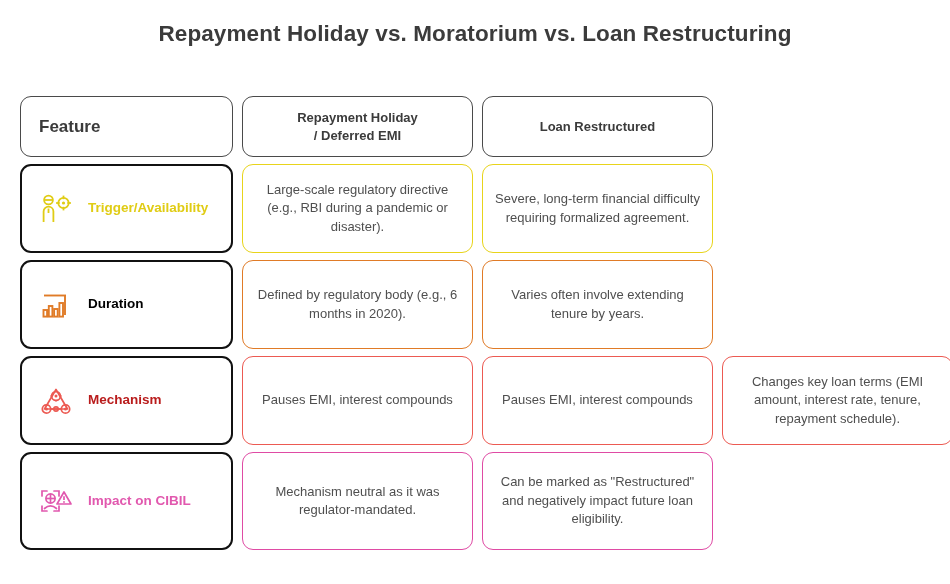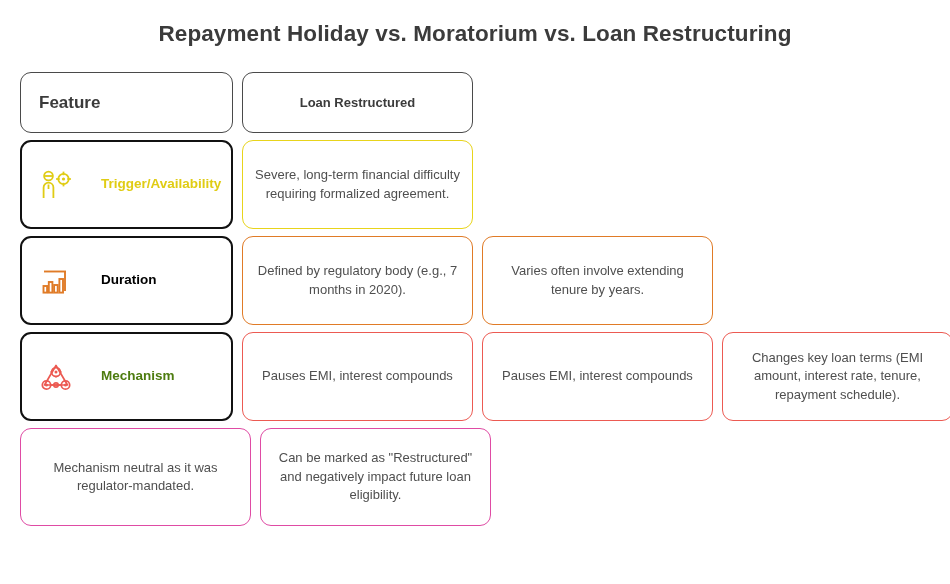--- a/index.html
+++ b/index.html
@@ -25,21 +25,21 @@
     font-size: 22.5px;
     font-weight: bold;
     color: #3b3b3b;
     letter-spacing: 0.1px;
     padding-top: 21px;
     margin: 0;
   }
   .grid {
     position: absolute;
     left: 20px;
-    top: 72px;
+    top: 96px;
     width: 915px;
   }
   .row {
     display: flex;
     gap: 9px;
     margin-bottom: 7px;
   }
   .cell {
     box-sizing: border-box;
     border-radius: 11px;
@@ -74,21 +74,21 @@
   }
 
   
   .row-body .cell { height: 89px; }
   .row-body.tall .cell { height: 98px; }
 
   .feature-cell {
     border: 2.6px solid #111111;
     justify-content: flex-start;
     padding-left: 16px;
-    gap: 27px;
+    gap: 14px;
   }
   .feature-label {
     font-size: 13.5px;
     font-weight: bold;
     line-height: 1.2;
   }
   .icon-wrap {
     flex: 0 0 auto;
     display: flex;
     align-items: center;
@@ -103,36 +103,42 @@
     border-width: 1.9px;
     border-style: solid;
   }
 
   
   .acc-yellow .data-cell { border-color: #e8d41b; }
   .acc-yellow .feature-label { color: #e0cc14; }
   .acc-orange .data-cell { border-color: #e07b27; }
   .acc-orange .feature-label { color: #000000; }
   .acc-red    .data-cell { border-color: #ec5a52; }
-  .acc-red    .feature-label { color: #4d7c0f; text-align: right; }
+  .acc-red    .feature-label { color: #b91c1c; text-align: right; }
   .acc-pink   .data-cell { border-color: #df4ba4; }
   .acc-pink   .feature-label { color: #e158ae; }
 </style>
 </head>
 <body>
 
 <div class="page">
 
   <h1 class="title">Repayment Holiday vs. Moratorium vs. Loan Restructuring</h1>
 
   <div class="grid">
 
     <div class="row row-header">
       <div class="cell col-feature hdr-feature">
         <span>Feature</span>
+      </div>
+      <div class="cell col-data hdr-data">
+        <span>
+          <span>Repayment Holiday</span><br>
+          <span>/ Deferred EMI</span>
+        </span>
       </div>
       <div class="cell col-data hdr-data">
         <span>Loan Restructured</span>
       </div>
     </div>
 
     <div class="row row-body acc-yellow">
       <div class="cell col-feature feature-cell">
         <span class="icon-wrap">
           <svg width="34" height="30" viewBox="0 0 34 30" fill="none" stroke="#e0cc14" stroke-width="1.8">
@@ -143,38 +149,39 @@
             <circle cx="24.5" cy="9" r="5.2"></circle>
             <circle cx="24.5" cy="9" r="1.6" fill="#e0cc14" stroke="none"></circle>
             <line x1="24.5" y1="1.6" x2="24.5" y2="5.2"></line>
             <line x1="24.5" y1="12.8" x2="24.5" y2="16.4"></line>
             <line x1="17.1" y1="9" x2="20.7" y2="9"></line>
             <line x1="28.3" y1="9" x2="31.9" y2="9"></line>
           </svg>
         </span>
         <span class="feature-label">Trigger/Availability</span>
       </div>
+      <div class="cell col-data data-cell">Large-scale regulatory directive (e.g., RBI during a pandemic or disaster).</div>
       <div class="cell col-data data-cell">Severe, long-term financial difficulty requiring formalized agreement.</div>
     </div>
 
     <div class="row row-body acc-orange">
       <div class="cell col-feature feature-cell">
         <span class="icon-wrap">
           <svg width="32" height="30" viewBox="0 0 32 30" fill="none" stroke="#e07b27" stroke-width="1.9">
             <line x1="4" y1="5.5" x2="26" y2="5.5"></line>
             <line x1="25" y1="5.5" x2="25" y2="25"></line>
             <rect x="3.5" y="20" width="3.6" height="6.6"></rect>
             <rect x="8.8" y="16" width="3.6" height="10.6"></rect>
             <rect x="14.1" y="19" width="3.6" height="7.6"></rect>
             <rect x="19.4" y="13" width="3.6" height="13.6"></rect>
           </svg>
         </span>
         <span class="feature-label">Duration</span>
       </div>
-      <div class="cell col-data data-cell">Defined by regulatory body (e.g., 7 months in 2020).</div>
+      <div class="cell col-data data-cell">Defined by regulatory body (e.g., 6 months in 2020).</div>
       <div class="cell col-data data-cell">Varies often involve extending tenure by years.</div>
     </div>
 
     <div class="row row-body acc-red">
       <div class="cell col-feature feature-cell">
         <span class="icon-wrap">
           <svg width="32" height="30" viewBox="0 0 32 30" fill="none" stroke="#ec5a52" stroke-width="1.7">
             <path d="M16 3.5 L27.5 23 H4.5 Z" stroke-linejoin="round"></path>
             <circle cx="16" cy="10" r="4.4"></circle>
             <circle cx="16" cy="10" r="1.5" fill="#ec5a52" stroke="none"></circle>
@@ -191,18 +198,36 @@
           </svg>
         </span>
         <span class="feature-label">Mechanism</span>
       </div>
       <div class="cell col-data data-cell">Pauses EMI, interest compounds</div>
       <div class="cell col-data data-cell">Pauses EMI, interest compounds</div>
       <div class="cell col-data data-cell">Changes key loan terms (EMI amount, interest rate, tenure, repayment schedule).</div>
     </div>
 
     <div class="row row-body tall acc-pink">
+      <div class="cell col-feature feature-cell">
+        <span class="icon-wrap">
+          <svg width="34" height="30" viewBox="0 0 34 30" fill="none" stroke="#e158ae" stroke-width="1.7">
+            <path d="M3 10 V5 H8" stroke-linecap="round"></path>
+            <path d="M3 20 V25 H8" stroke-linecap="round"></path>
+            <path d="M20 10 V5 H15" stroke-linecap="round"></path>
+            <path d="M20 20 V25 H15" stroke-linecap="round"></path>
+            <circle cx="11.5" cy="12.5" r="4.6"></circle>
+            <line x1="11.5" y1="7.9" x2="11.5" y2="17.1"></line>
+            <line x1="6.9" y1="12.5" x2="16.1" y2="12.5"></line>
+            <path d="M5.5 22.5 q6 -5.2 12 0" stroke-linecap="round"></path>
+            <path d="M25 6 L32 18 H18 Z" stroke-linejoin="round"></path>
+            <line x1="25" y1="10.2" x2="25" y2="14"></line>
+            <circle cx="25" cy="16" r="0.9" fill="#e158ae" stroke="none"></circle>
+          </svg>
+        </span>
+        <span class="feature-label">Impact on CIBIL</span>
+      </div>
       <div class="cell col-data data-cell">Mechanism neutral as it was regulator-mandated.</div>
       <div class="cell col-data data-cell">Can be marked as "Restructured" and negatively impact future loan eligibility.</div>
     </div>
 
   </div>
 </div>
 
 </body></html>

